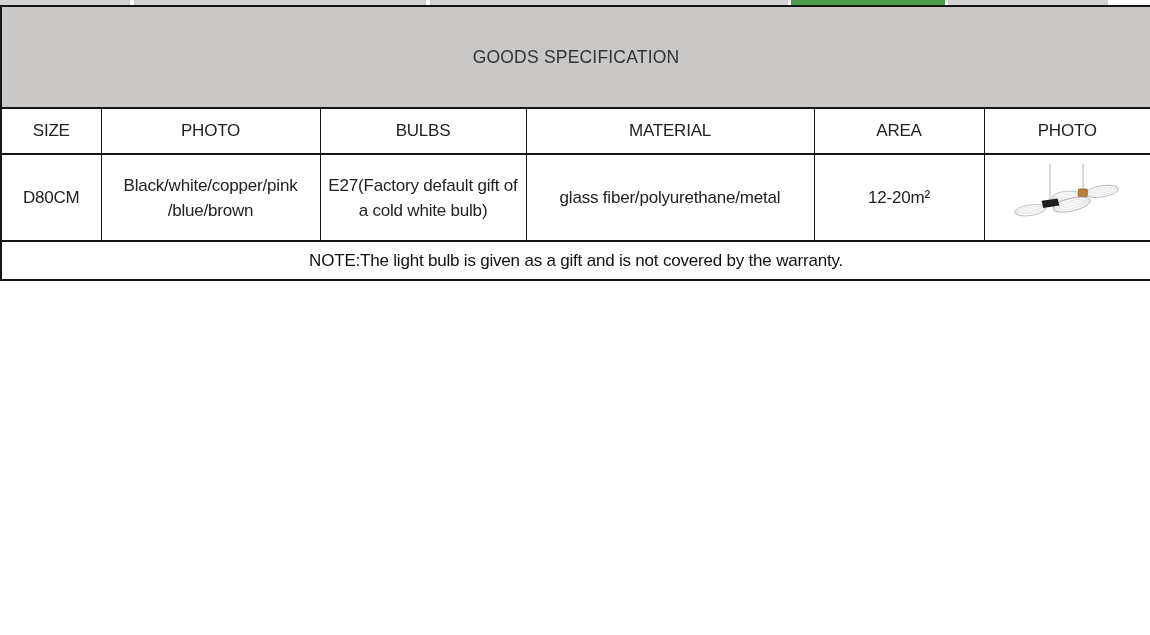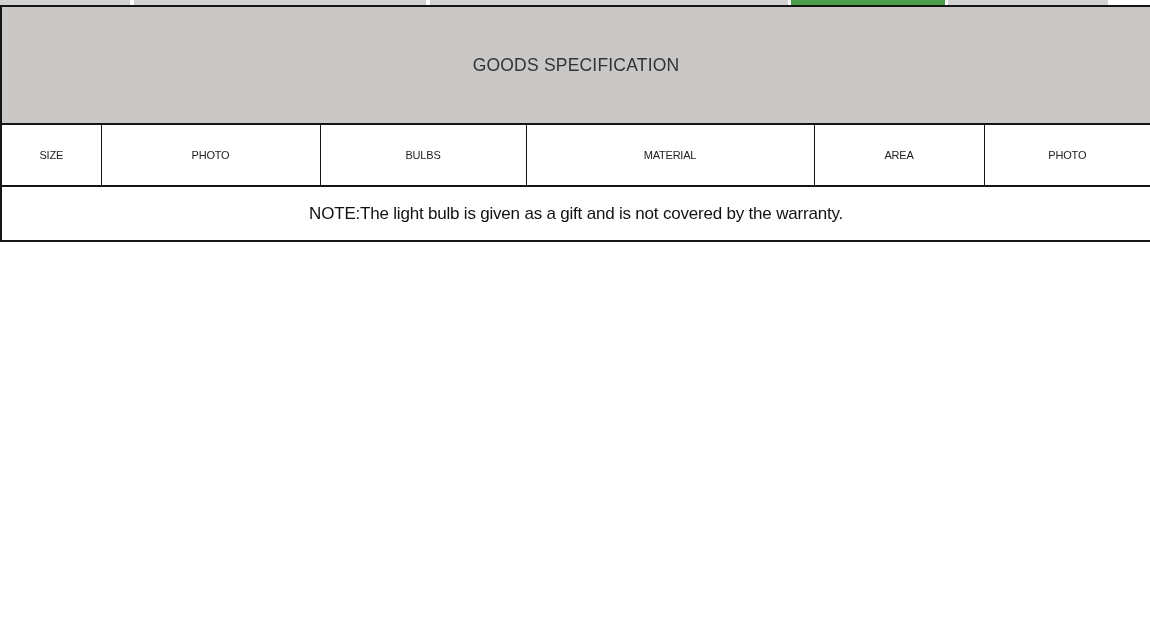--- a/index.html
+++ b/index.html
@@ -14,27 +14,27 @@
 
   table.spec{
     width:1150px;border-collapse:collapse;table-layout:fixed;
     border:2px solid #151515;
   }
   th,td{
     border:1px solid #151515;
     border-top-width:2px;border-bottom-width:2px;
     text-align:center;vertical-align:middle;
     font-weight:400;letter-spacing:-0.2px;
-    padding:12px 2px;overflow:hidden;
+    padding:4px 2px;overflow:hidden;
   }
   tr.banner-row th{
     background:#c9c8c6;height:92px;
     font-size:17.5px;color:#333333;letter-spacing:0.2px;
   }
-  tr.head-row th{height:36px;font-size:11px;color:#222222;}
+  tr.head-row th{height:36px;font-size:17px;color:#222222;}
   tbody td{height:77px;font-size:17px;line-height:25px;color:#222222;}
   tfoot td{height:29px;font-size:17px;color:#111111;}
   td.c-photo{padding:0;}
   svg.lamp{display:block;margin:0 auto;}
 </style>
 </head>
 <body>
 
 <svg width="0" height="0" style="position:absolute" aria-hidden="true">
   <defs>
@@ -81,19 +81,31 @@
     <tr class="head-row">
       <th>SIZE</th>
       <th>PHOTO</th>
       <th>BULBS</th>
       <th>MATERIAL</th>
       <th>AREA</th>
       <th>PHOTO</th>
     </tr>
   </thead>
   <tbody>
+    <tr>
+      <td>D80CM</td>
+      <td>Black/white/copper/pink /blue/brown</td>
+      <td>E27(Factory default gift of a cold white bulb)</td>
+      <td>glass fiber/polyurethane/metal</td>
+      <td>12-20m²</td>
+      <td class="c-photo">
+        <svg class="lamp" viewBox="0 0 160 72" width="152" height="68">
+            <use href="#lamp-pair"></use>
+          </svg>
+      </td>
+    </tr>
   </tbody>
   <tfoot>
     <tr>
       <td colspan="6">NOTE:The light bulb is given as a gift and is not covered by the warranty.</td>
     </tr>
   </tfoot>
 </table>
 
 </body></html>

